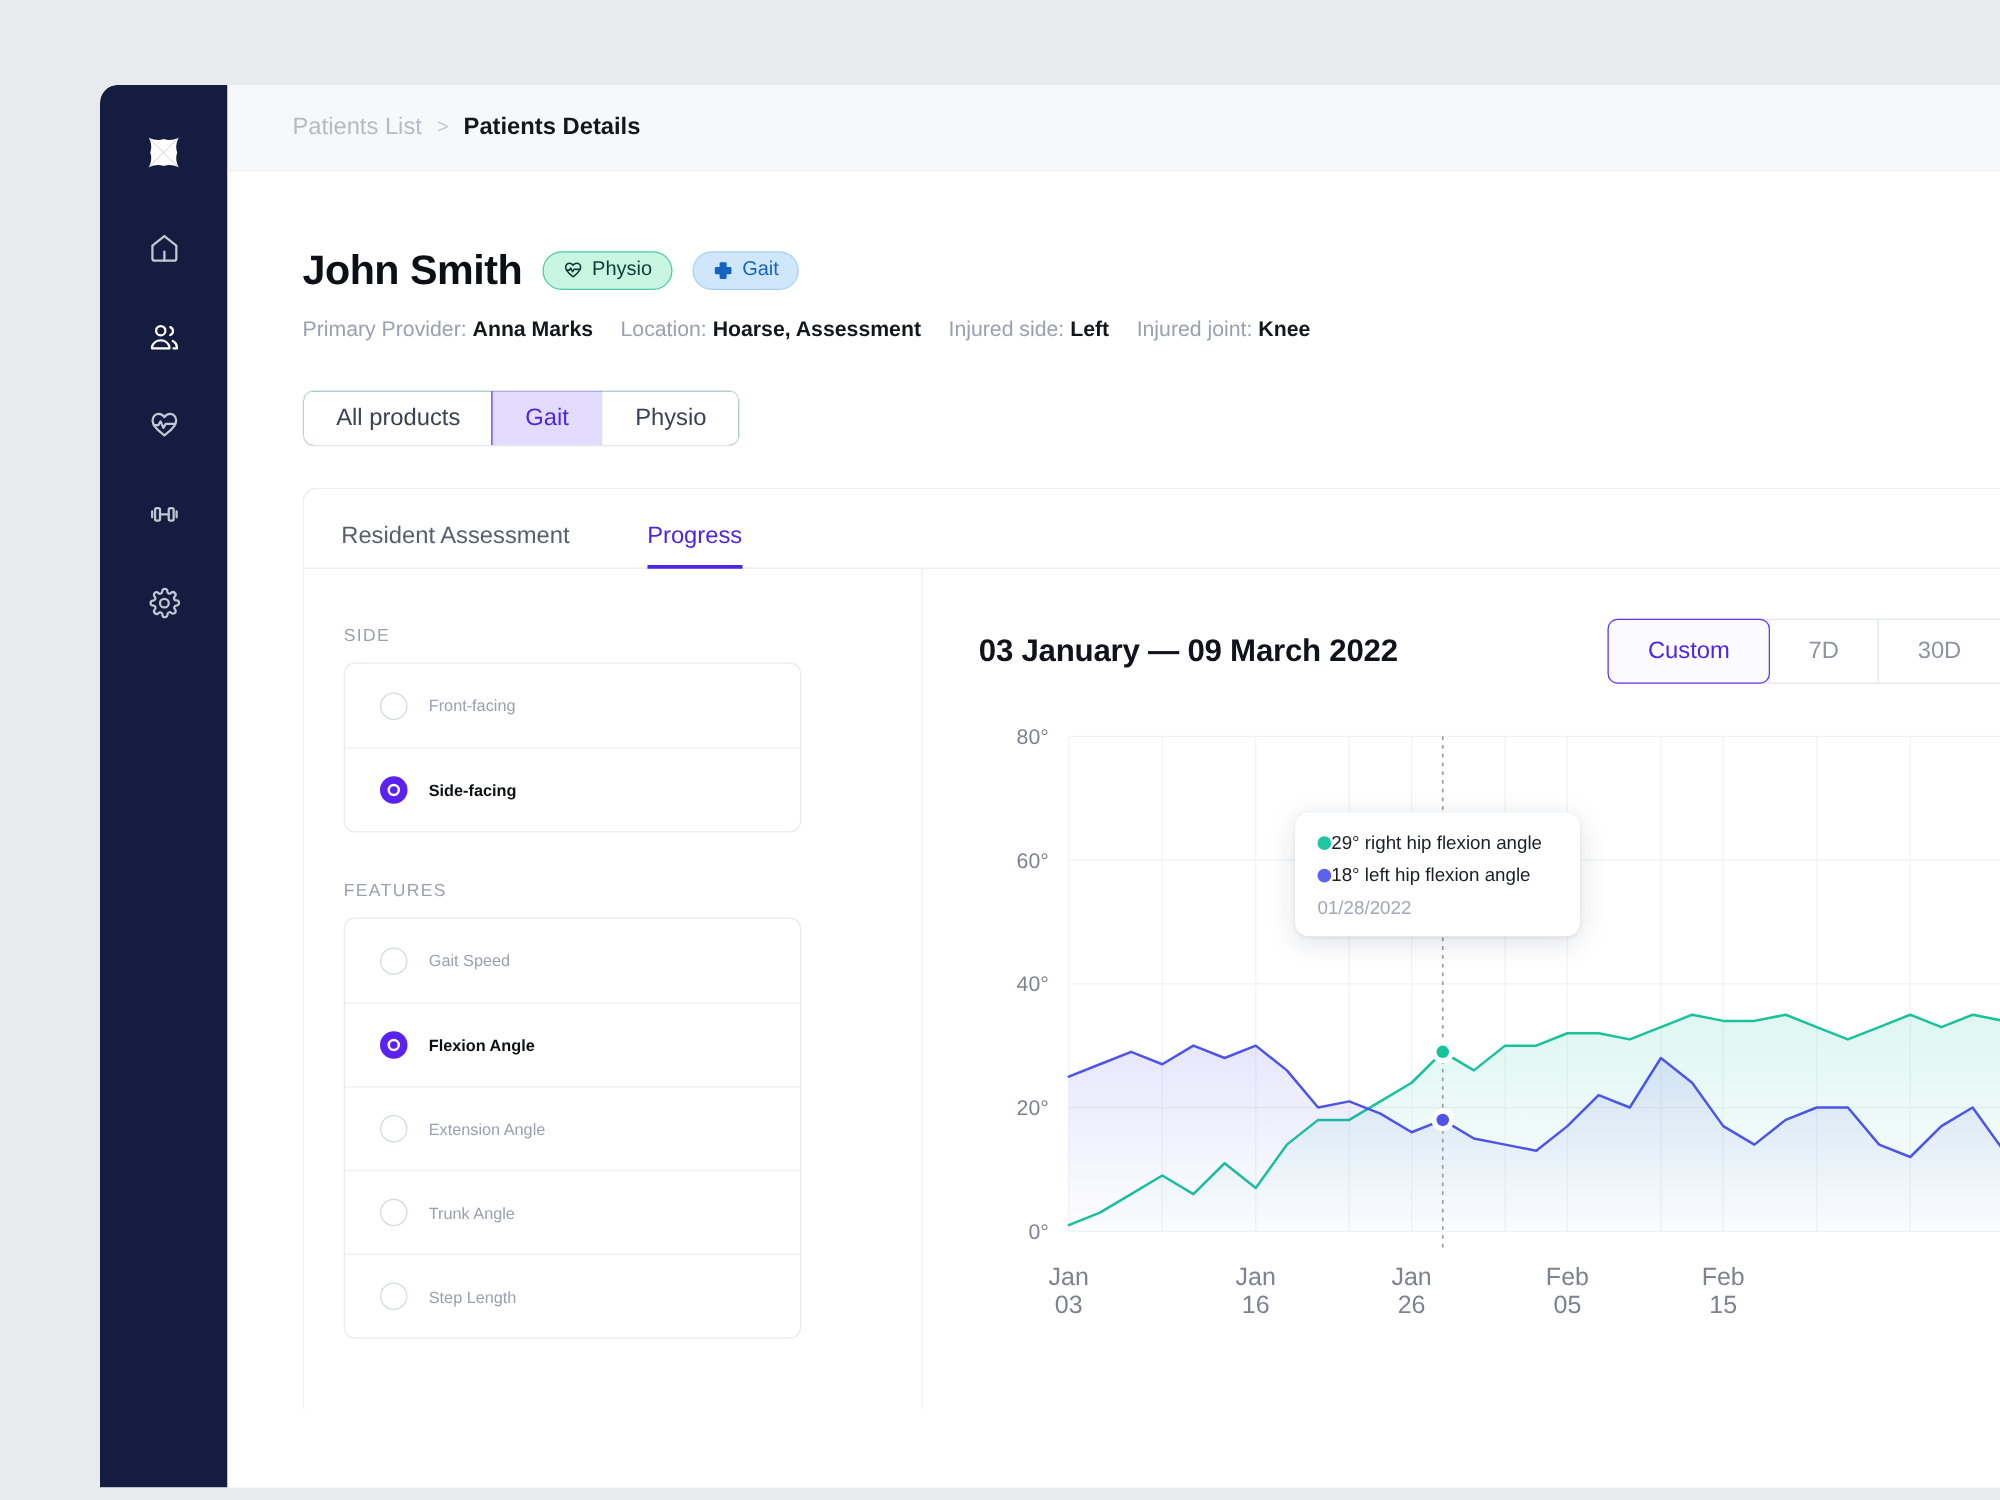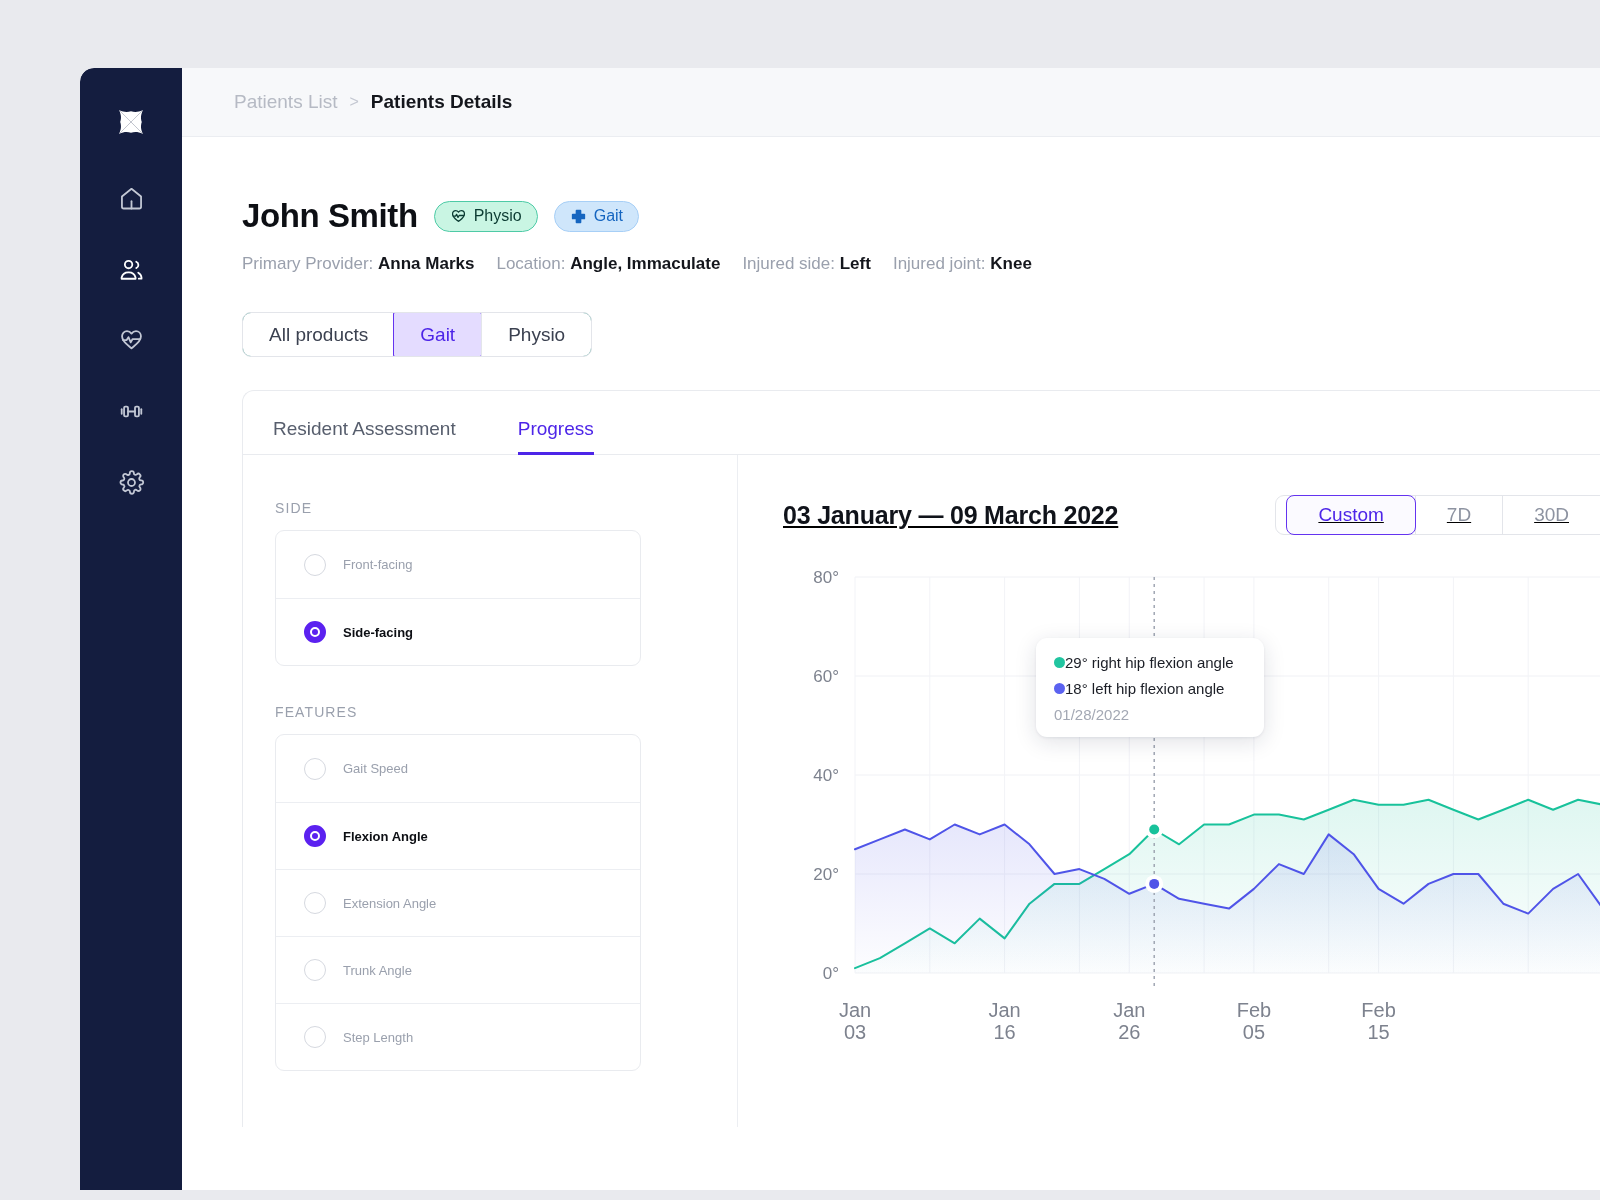--- a/index.html
+++ b/index.html
@@ -139,26 +139,26 @@
     width: 22px; height: 22px; border-radius: 50%;
     border: 1.6px solid #d6d9e0; flex: 0 0 22px;
     display: flex; align-items: center; justify-content: center;
   }
   .radio-row.sel .radio { border: 6px solid #5b21f0; background: #fff; }
   .radio-row.sel .radio::after {
     content: ""; width: 6px; height: 6px; border-radius: 50%; background: #5b21f0;
   }
 
   
-  .chart-pane { flex: 1 1 auto; min-width: 0; padding: 40px 0 0 45px; position: relative; text-decoration: underline; }
+  .chart-pane { flex: 1 1 auto; min-width: 0; padding: 40px 0 0 45px; position: relative; }
   .chart-head { display: flex; align-items: center; justify-content: space-between; padding-right: 0; }
   .range-title { font-size: 25px; font-weight: 600; color: #10131a; letter-spacing: -0.2px; }
   .range-seg {
-    display: inline-flex; height: 40px; border: 1px solid #e3e5ea; border-radius: 9px 0 0 9px;
-    overflow: visible; background: #fff; margin-right: -1px; padding-left: 11px;
+    display: inline-flex; height: 52px; border: 1px solid #e3e5ea; border-radius: 9px 0 0 9px;
+    overflow: visible; background: #fff; margin-right: -1px;
   }
   .rseg {
     display: flex; align-items: center; justify-content: center;
     padding: 0 31px; font-size: 19px; color: #8d93a1; cursor: pointer;
     border-left: 1px solid #e3e5ea;
   }
   .rseg:first-child { border-left: none; }
   .rseg.active {
     color: #4d25e8; background: #fbfaff;
     border: 1.6px solid #6433f0; border-radius: 8px;
@@ -271,21 +271,21 @@
           </div>
         </div>
 
         <div class="meta-row">
           <span class="meta-item">
             <span>Primary Provider:</span>
             <b>Anna Marks</b>
           </span>
           <span class="meta-item">
             <span>Location:</span>
-            <b>Angle, Immaculate</b>
+            <b>Hoarse, Assessment</b>
           </span>
           <span class="meta-item">
             <span>Injured side:</span>
             <b>Left</b>
           </span>
           <span class="meta-item">
             <span>Injured joint:</span>
             <b>Knee</b>
           </span>
         </div>

